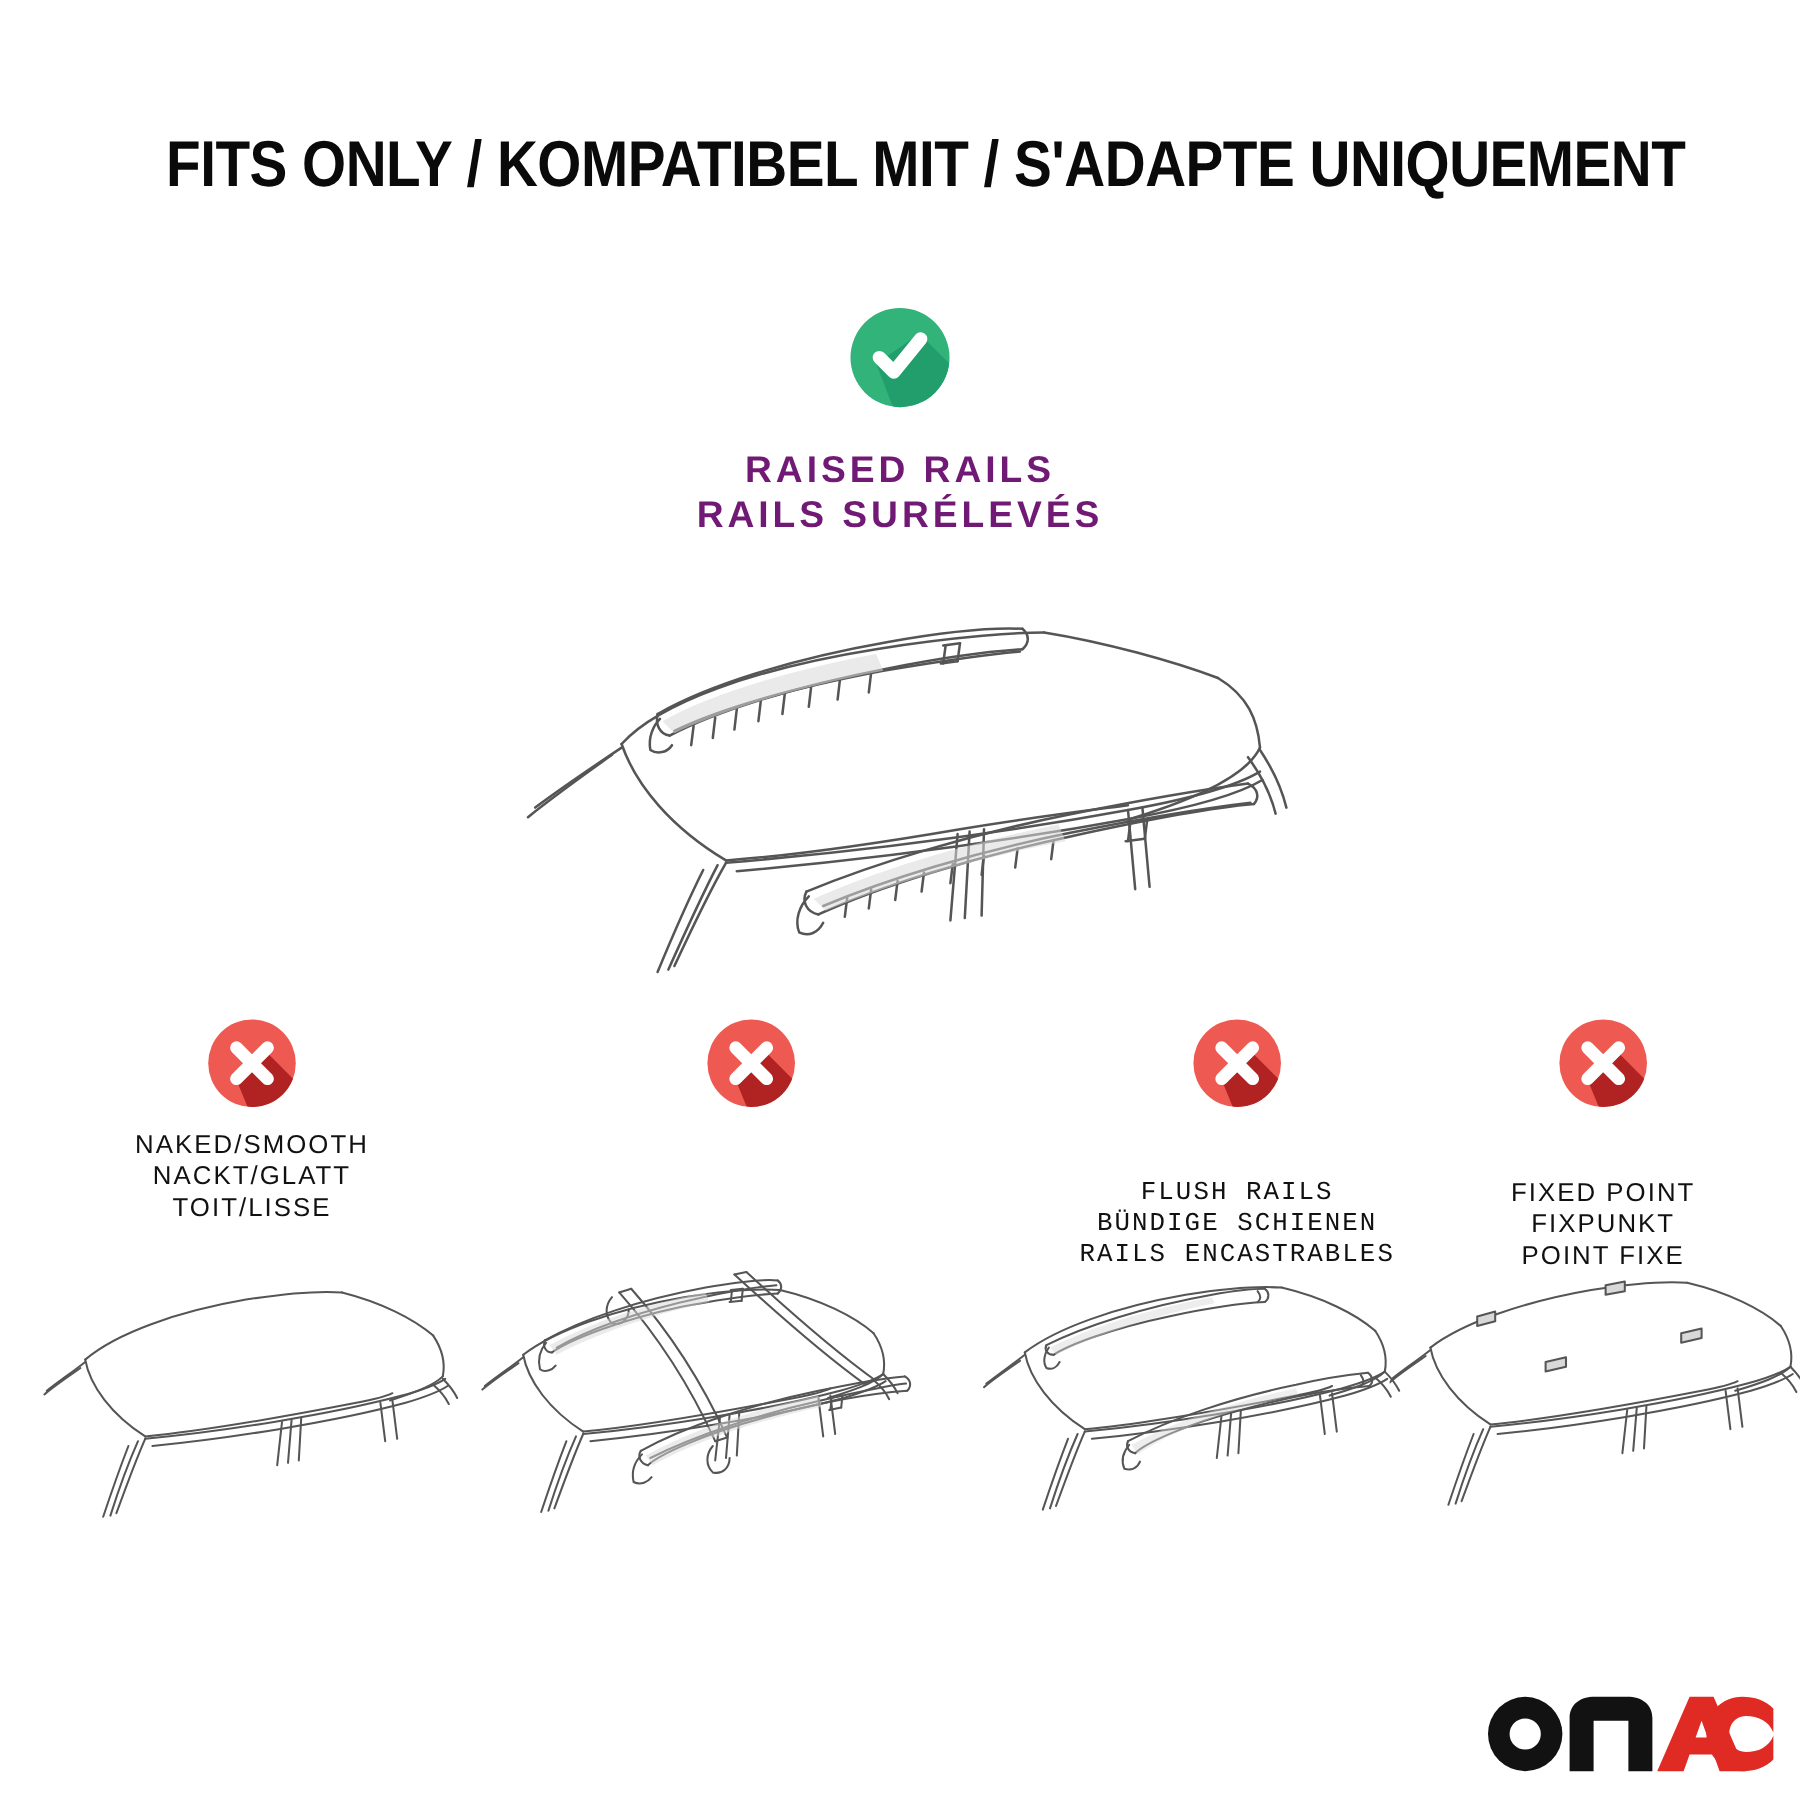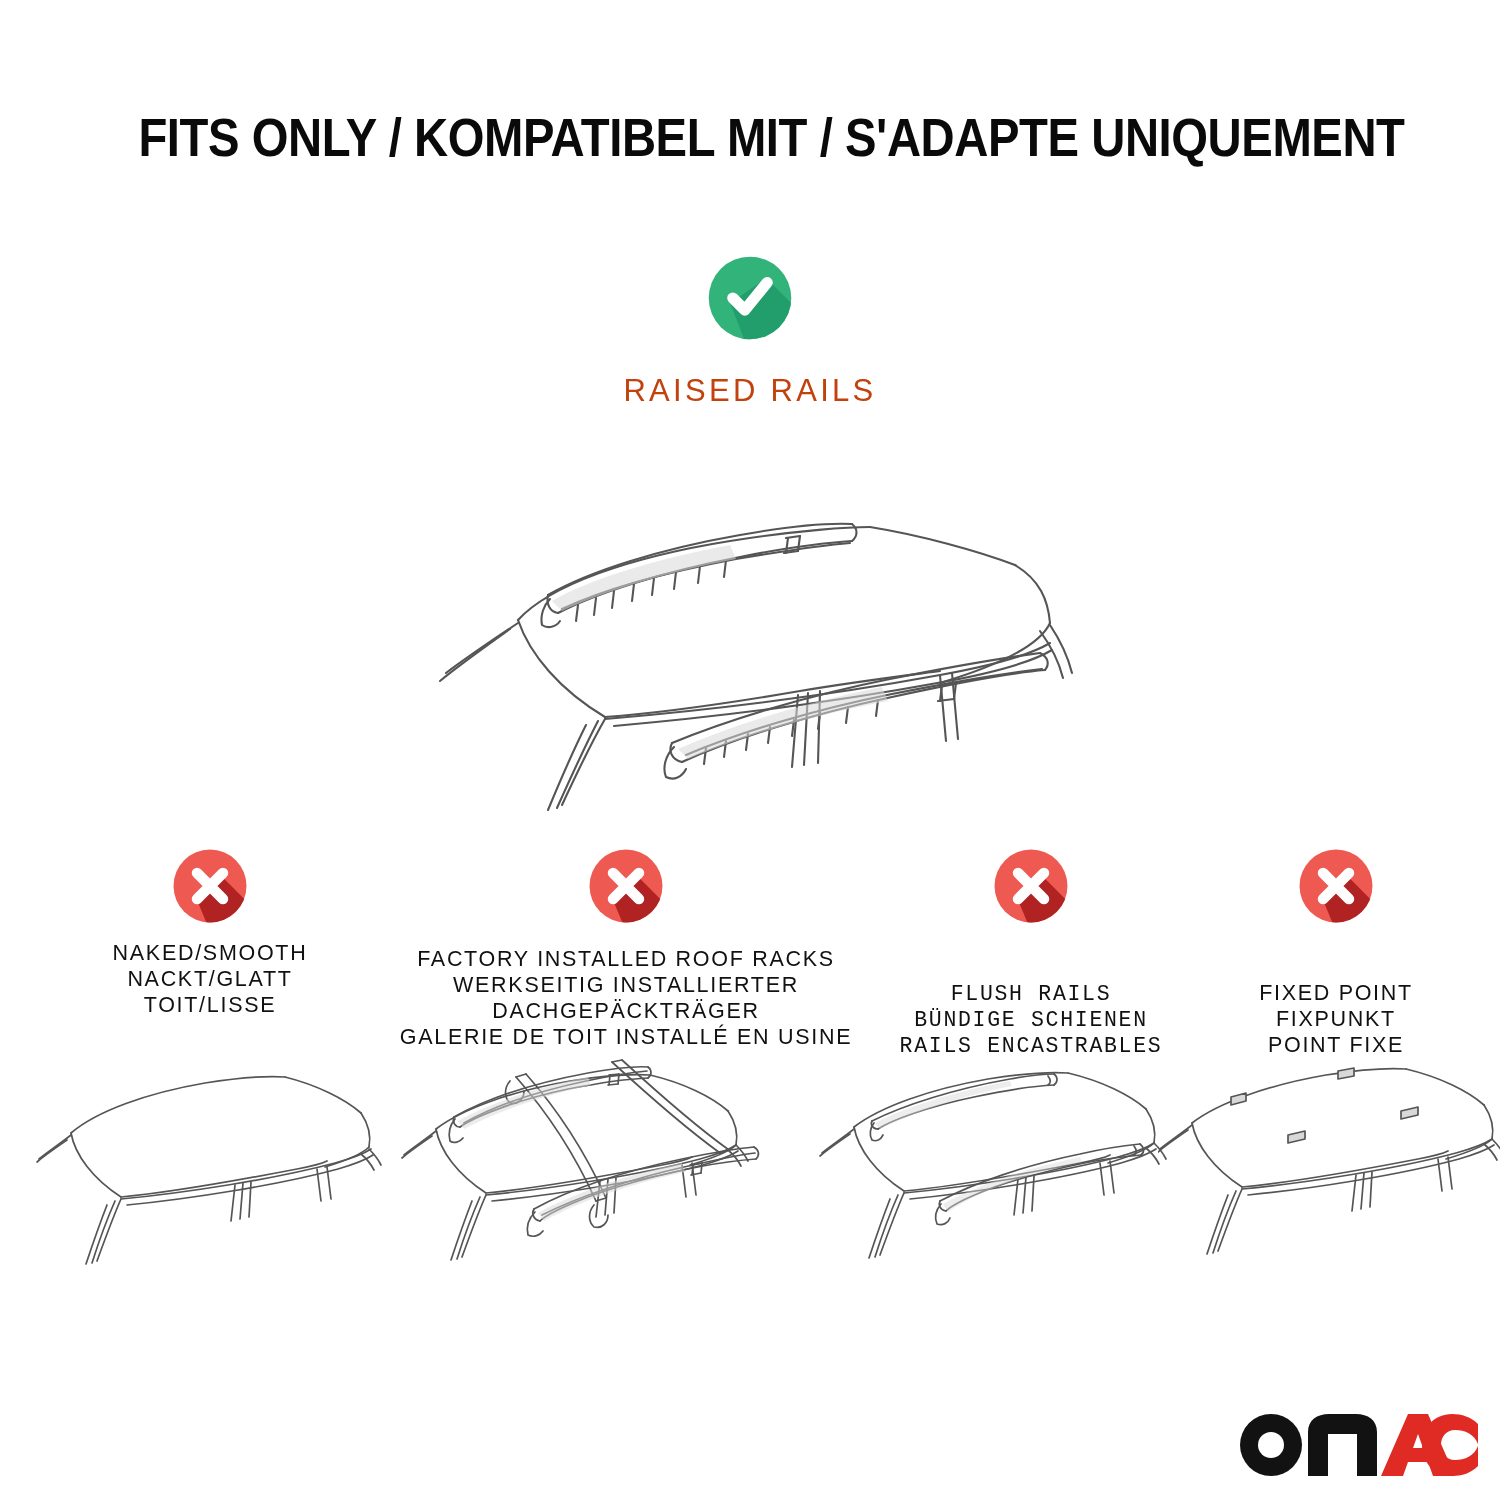--- a/index.html
+++ b/index.html
@@ -42,22 +42,22 @@
     display:inline-block;
     width:86px; height:86px;
   }
   .icon-wrap svg{ display:block; width:100%; height:100%; }
 
   #ok-labels{
     margin-top:27px;
     font-size:31px;
     line-height:37px;
     letter-spacing:3.3px;
-    font-weight:400;
-    color:#c2410c;
+    font-weight:700;
+    color:#701a75;
     text-transform:uppercase;
   }
   #ok-labels div{ white-space:nowrap; }
 
   #main-illustration{
     position:absolute;
     left:400px; top:505px;
     width:700px; height:320px;
   }
   #main-illustration svg{ width:100%; height:100%; display:block; }
@@ -138,20 +138,21 @@
       <circle cx="50" cy="50" r="48" fill="#32b37a"></circle>
       <g clip-path="url(#ckclip)">
         <polygon points="69,27 98,56 98,100 44,100 27,56" fill="#1e9a68" opacity="0.85"></polygon>
       </g>
       <path d="M30 50 L44 64 L70 32" fill="none" stroke="#ffffff" stroke-width="13" stroke-linecap="round" stroke-linejoin="round"></path>
     </svg>
   </span>
 
   <div id="ok-labels">
     <div>RAISED RAILS</div>
+    <div>RAILS SURÉLEVÉS</div>
   </div>
 </div>
 
 <div id="main-illustration">
   <svg viewBox="0 0 700 320" xmlns="http://www.w3.org/2000/svg">
     <g fill="none" stroke="#555555" stroke-width="2.1" stroke-linecap="round" stroke-linejoin="round">
 
       <path d="M118 115 C150 80 230 52 330 36 C400 25 450 22 470 22"></path>
       <path d="M470 22 C520 30 578 46 615 60"></path>
       <path d="M615 60 C640 75 648 95 650 118"></path>
@@ -262,26 +263,20 @@
               <circle cx="50" cy="50" r="48"></circle>
             </clipPath>
           </defs>
         <circle cx="50" cy="50" r="48" fill="#ee5a52"></circle>
         <g clip-path="url(#xc1)">
           <polygon points="62,34 98,70 98,100 46,100 32,66" fill="#a81d1d" opacity="0.9"></polygon>
         </g>
         <path d="M33 33 L67 67 M67 33 L33 67" stroke="#ffffff" stroke-width="14" stroke-linecap="round" fill="none"></path>
       </svg>
     </span>
-    <div class="col-labels">
-      <div>FACTORY INSTALLED ROOF RACKS</div>
-      <div>WERKSEITIG INSTALLIERTER</div>
-      <div>DACHGEPÄCKTRÄGER</div>
-      <div>GALERIE DE TOIT INSTALLÉ EN USINE</div>
-    </div>
   </div>
 
   <div class="col" id="col-2">
     <span class="x-icon">
       <svg viewBox="0 0 100 100" xmlns="http://www.w3.org/2000/svg">
         <defs>
             <clipPath id="xc2">
               <circle cx="50" cy="50" r="48"></circle>
             </clipPath>
           </defs>

